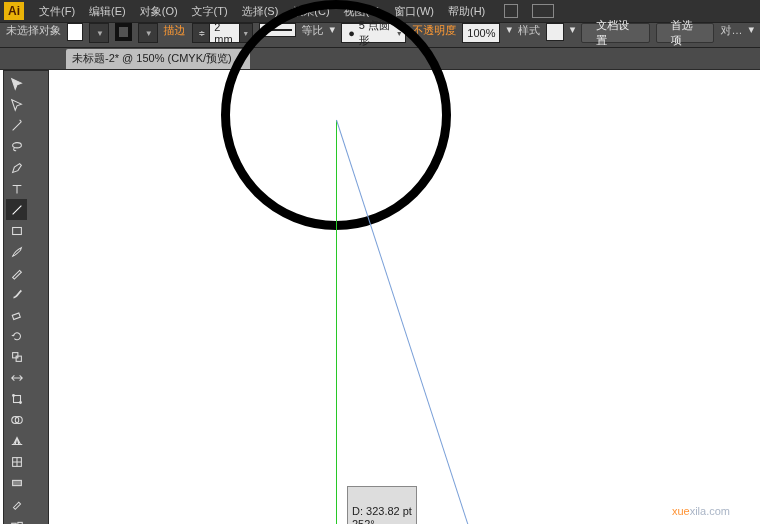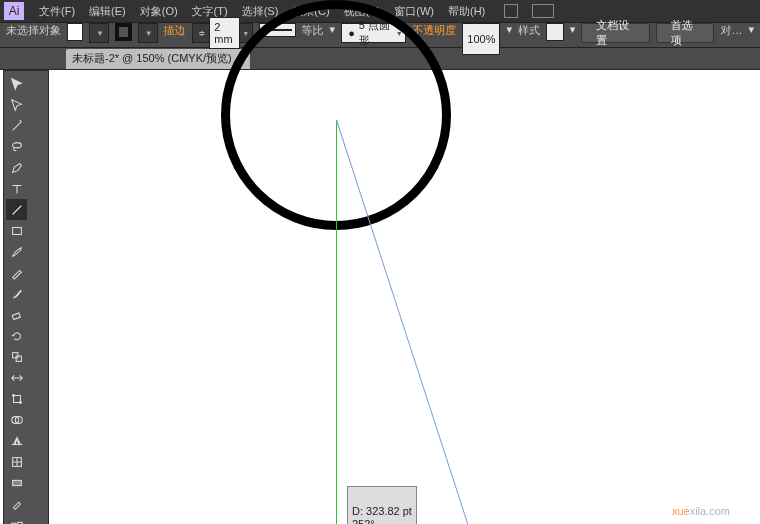--- a/index.html
+++ b/index.html
@@ -1,27 +1,27 @@
 <!DOCTYPE html>
 <html><head>
 <meta charset="utf-8">
 <style>
 *{margin:0;padding:0;box-sizing:border-box;font-family:"Microsoft YaHei",Arial,sans-serif;font-size:11px;user-select:none}
 body{background:#fff;width:760px;height:524px;overflow:hidden;position:relative}
 .menubar{height:22px;background:#323232;display:flex;align-items:center;padding-left:4px;color:#ccc}
-.ai-logo{width:20px;height:18px;background:#c4b5fd;color:#4b1e00;font-weight:normal;display:flex;align-items:center;justify-content:center;font-size:12px;margin-right:8px}
+.ai-logo{width:20px;height:18px;background:#eab308;color:#4b1e00;font-weight:bold;display:flex;align-items:center;justify-content:center;font-size:12px;margin-right:8px}
 .menuitem{padding:4px 7px;line-height:22px;cursor:default}
 .menu-right{margin-left:12px;display:flex;align-items:center;gap:14px}
 .menu-icon{width:14px;height:14px;border:1px solid #888;display:inline-block}
 .ctrlbar{height:26px;background:#4b4b4b;display:flex;align-items:flex-start;color:#ddd;padding:0 6px;gap:6px;border-top:1px solid #222;border-bottom:1px solid #222}
 .cb-label{color:#ccc;white-space:nowrap}
 .swatch{width:18px;height:18px;border:1px solid #222}
 .select{background:#3a3a3a;border:1px solid #222;height:20px;display:flex;align-items:center;padding:0 4px 0 6px;color:#ddd;gap:4px}
 .select .chv{font-size:8px;color:#aaa}
-.numbox{background:#eee;color:#222;height:32px;display:flex;align-items:center;padding:0 4px;border:1px solid #222}
+.numbox{background:#eee;color:#222;height:20px;display:flex;align-items:center;padding:0 4px;border:1px solid #222}
 .btn{background:#5a5a5a;color:#eee;height:20px;padding:0 14px;display:flex;align-items:center;border:1px solid #333;border-radius:2px}
 .orange{color:#ff9a33}
 .tabbar{height:22px;background:#4b4b4b;display:flex;align-items:center;padding-left:60px;border-bottom:1px solid #2a2a2a}
 .tabspace{width:6px}
 .tab{background:#bfbfbf;height:20px;display:flex;align-items:center;padding:0 6px;color:#222;font-size:10px;border-radius:2px 2px 0 0}
 .tab .x{margin-left:6px;color:#555;font-size:10px}
 .toolbar{position:absolute;left:3px;top:70px;width:46px;background:#535353;border:1px solid #2a2a2a;display:flex;flex-wrap:wrap;padding:2px}
 .tool{width:21px;height:21px;display:flex;align-items:center;justify-content:center;color:#ddd;font-size:13px}
 .tool.sel{background:#2d2d2d}
 .tool svg{width:14px;height:14px;stroke:#ddd;fill:none;stroke-width:1.2}

